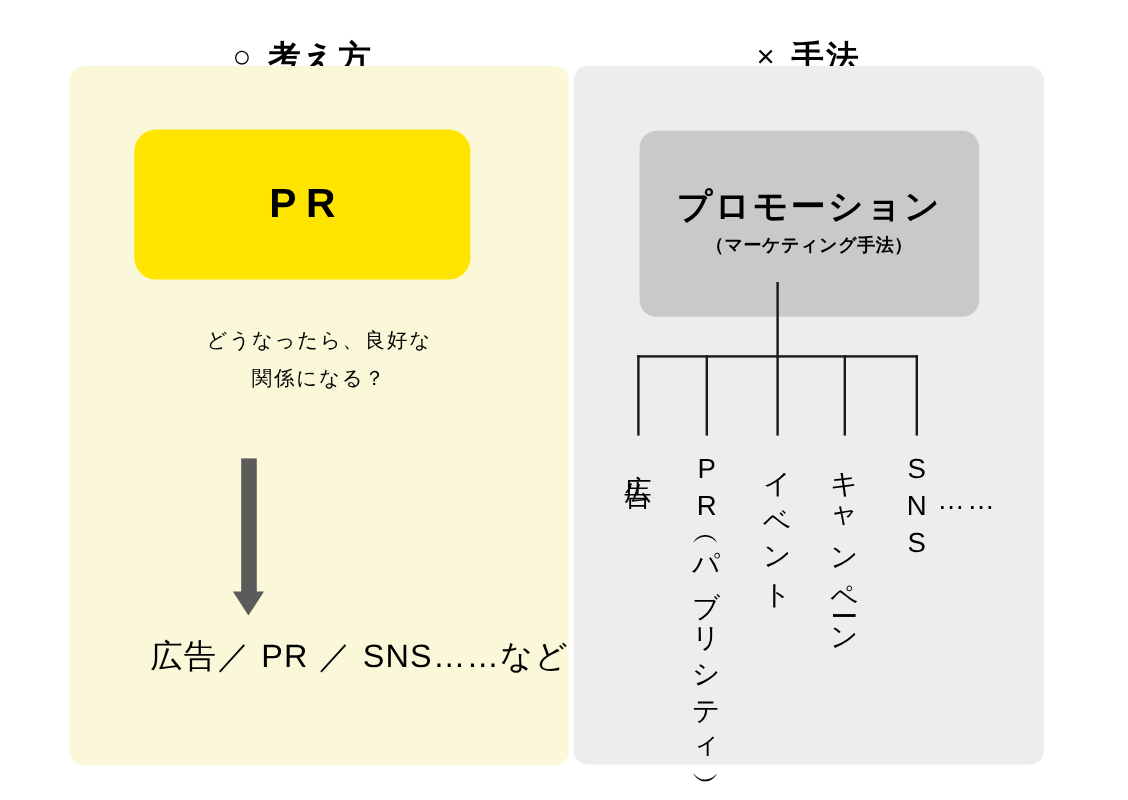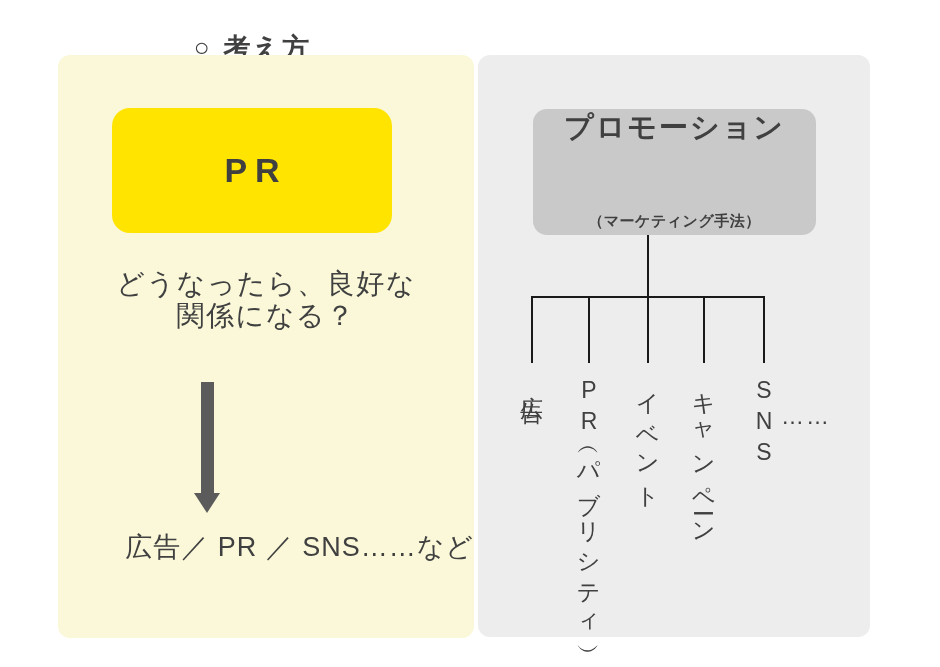--- a/index.html
+++ b/index.html
@@ -3,21 +3,21 @@
 <meta charset="utf-8">
 <style>
   html, body { margin: 0; padding: 0; background: #ffffff; }
   .stage {
     position: relative;
     width: 940px;
     height: 667px;
     background: #ffffff;
     overflow: hidden;
     font-family: "Liberation Sans", "DejaVu Sans", sans-serif;
-    color: #404040;
+    color: #000000;
   }
 
   
   .panel-title {
     position: absolute;
     top: 30px;
     height: 36px;
     text-align: center;
     font-size: 27px;
     font-weight: 700;
@@ -59,21 +59,21 @@
     font-size: 34px;
     font-weight: 700;
     letter-spacing: 8px;
     margin-left: 8px; 
   }
   .question {
     position: absolute;
     left: 0; top: 213px;
     width: 100%;
     text-align: center;
-    font-size: 28px;
+    font-size: 17px;
     line-height: 32px;
     letter-spacing: 1.5px;
   }
   .arrow-shaft {
     position: absolute;
     left: 143px; top: 327px;
     width: 13px; height: 112px;
     background: #5b5b5b;
   }
   .arrow-head {
@@ -98,27 +98,27 @@
     text-align: right;
     font-size: 27px;
     letter-spacing: 1px;
     white-space: nowrap;
   }
 
   
   .promo-box {
     position: absolute;
     left: 55px; top: 54px;
-    width: 283px; height: 126px;
+    width: 283px; height: 155px;
     background: #c9c9c9;
     border-radius: 14px;
     display: flex;
     flex-direction: column;
     align-items: center;
-    justify-content: space-between;
+    justify-content: center;
   }
   .promo-title {
     font-size: 29px;
     font-weight: 700;
     letter-spacing: 2px;
     line-height: 36px;
   }
   .promo-sub {
     font-size: 15px;
     font-weight: 700;
@@ -158,20 +158,23 @@
 </style>
 </head>
 <body>
 
 <div class="stage">
 
   <div class="panel-title left-title">
     <span class="t-symbol">○</span><span class="t-label">考え方</span>
   </div>
 
+  <div class="panel-title right-title">
+    <span class="t-symbol">×</span><span class="t-label">手法</span>
+  </div>
 
   <div class="panel left">
     <div class="pr-box">
       <span>PR</span>
     </div>
     <div class="question">
       <div>どうなったら、良好な</div>
       <div>関係になる？</div>
     </div>
     <div class="arrow-shaft"></div>

